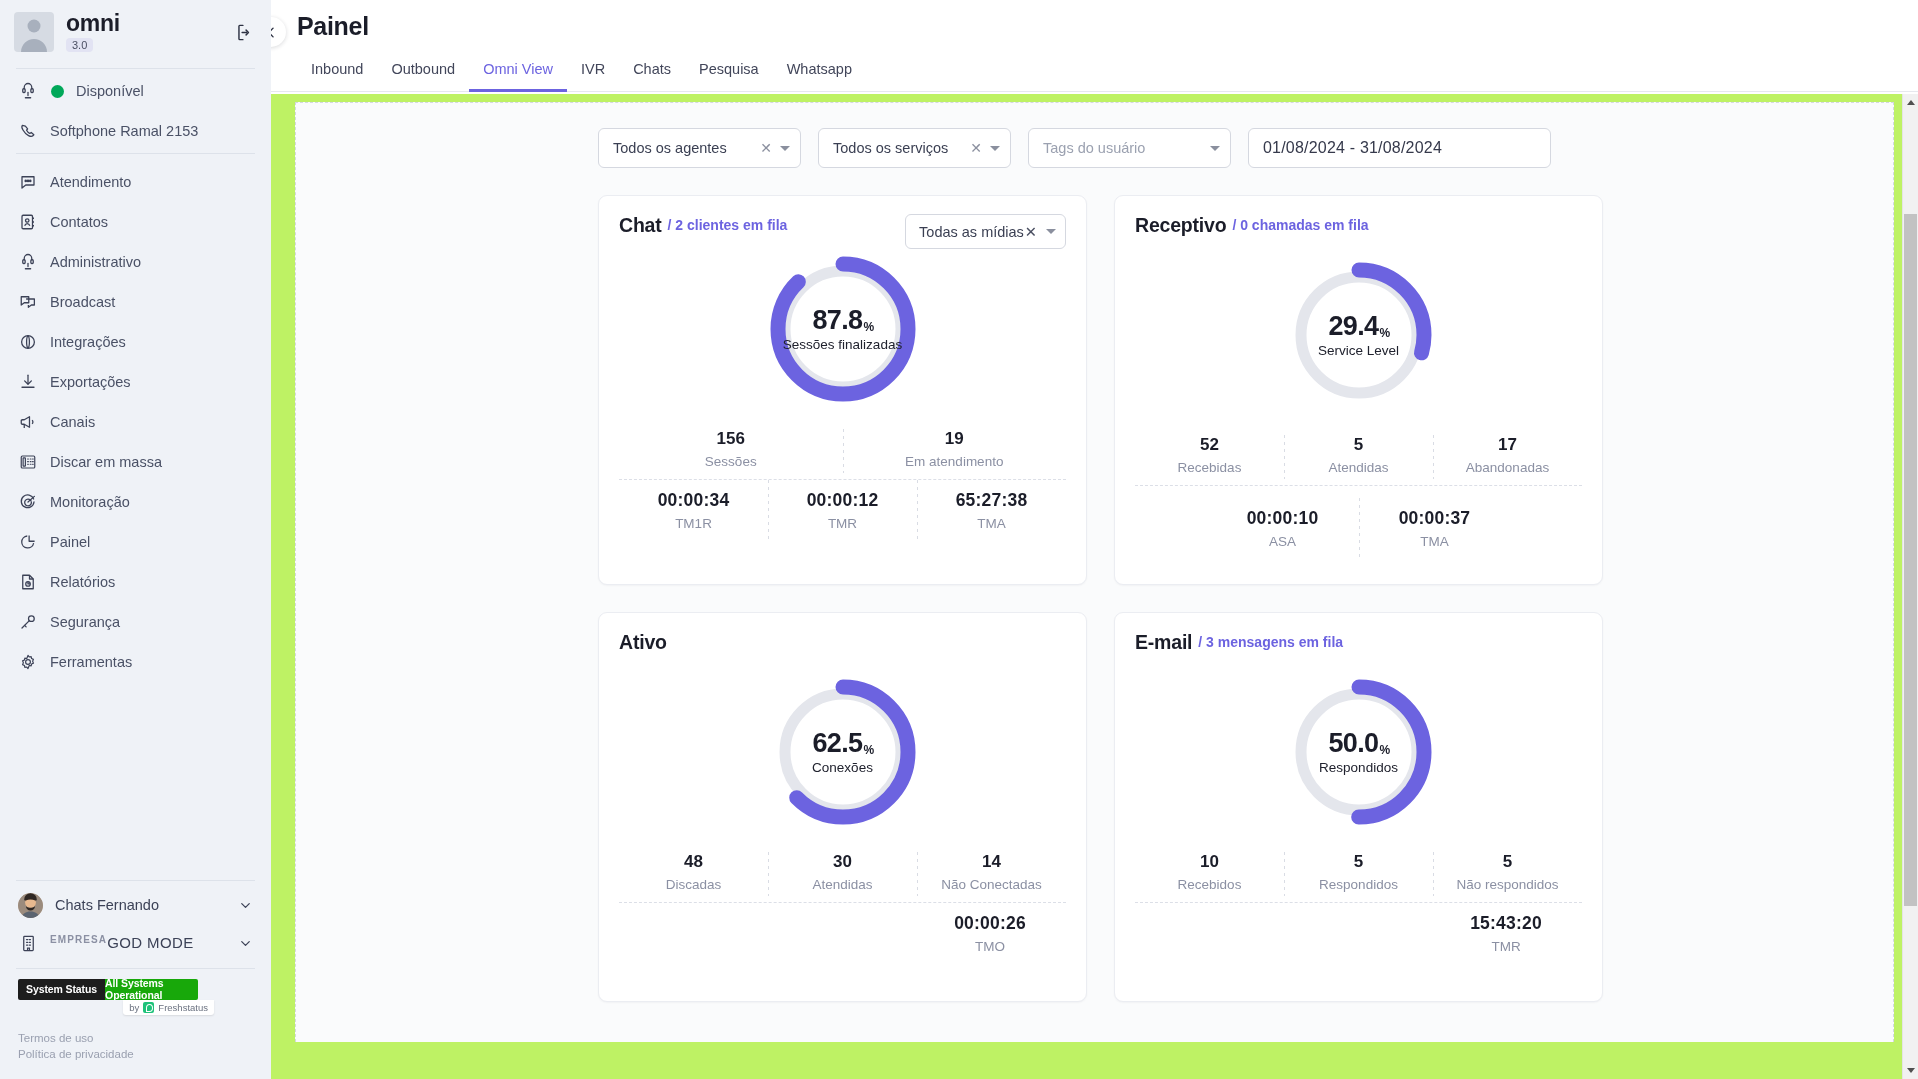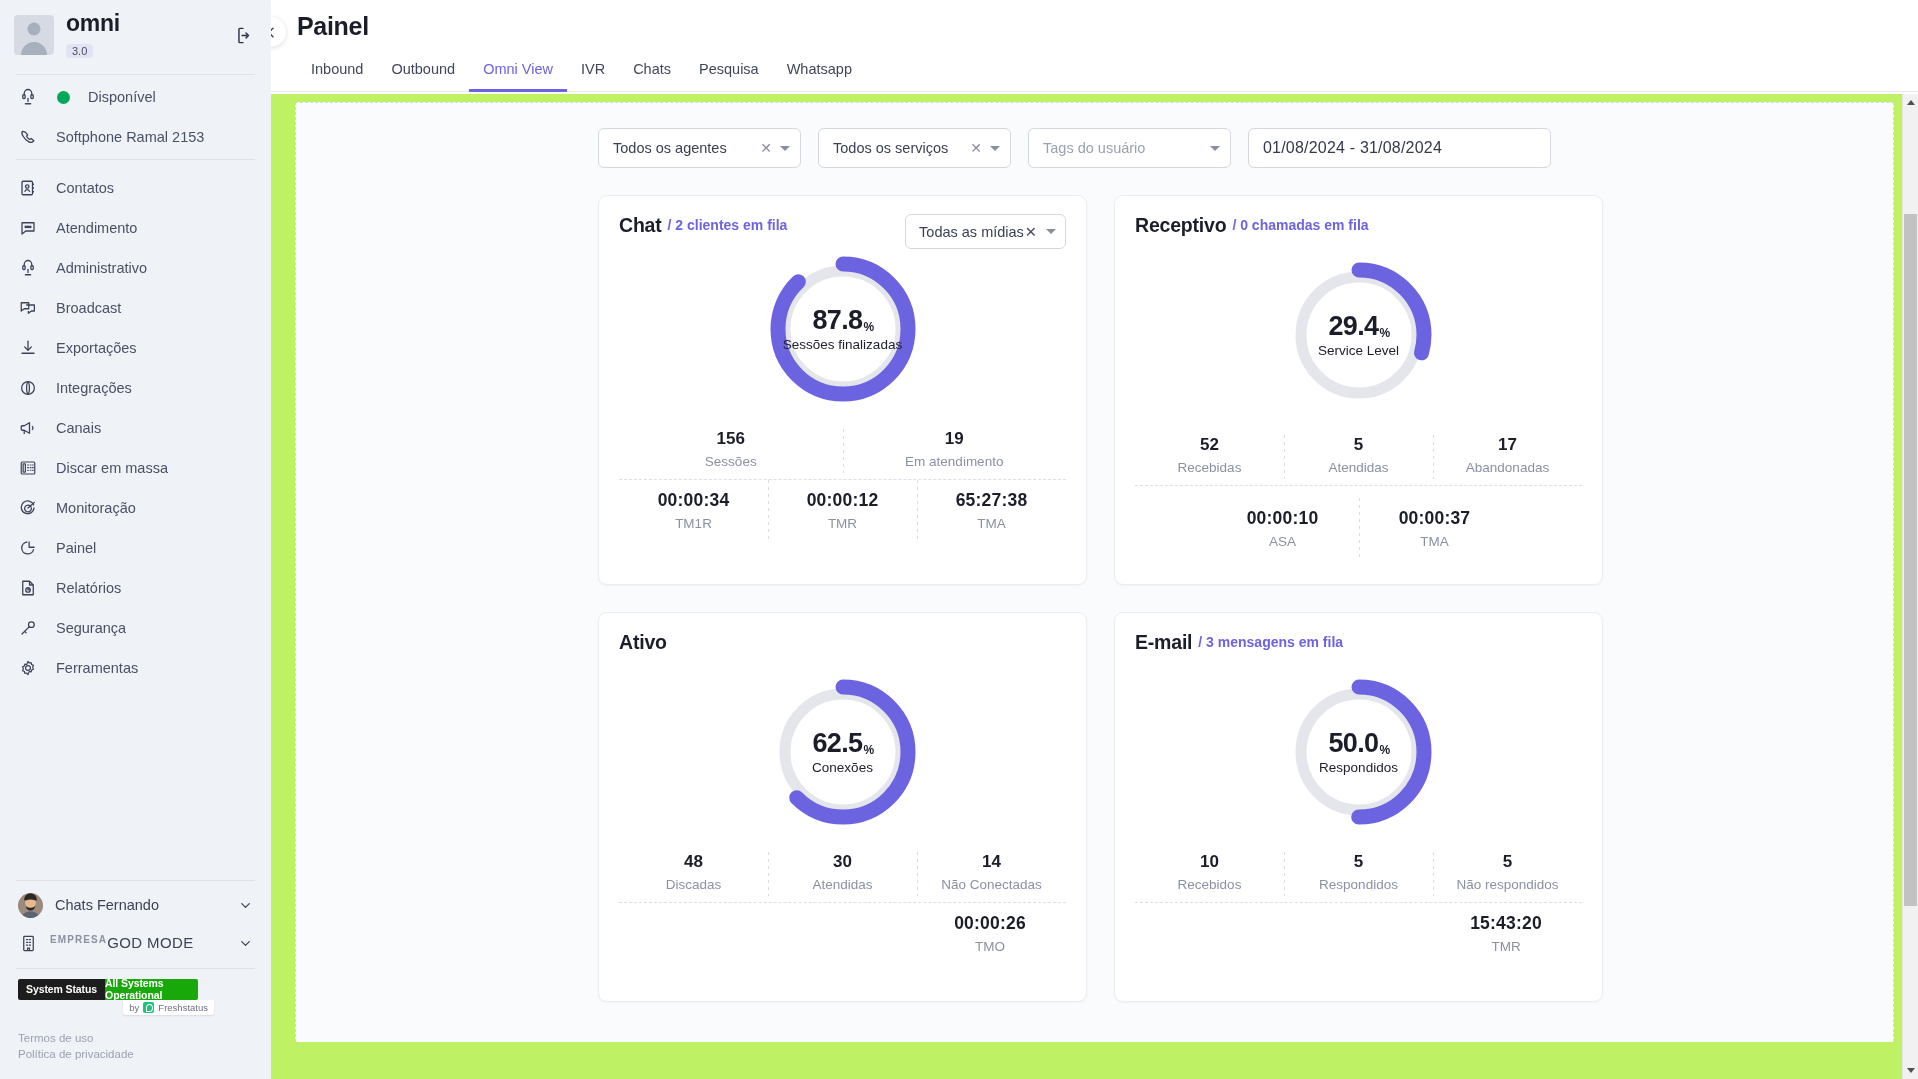--- a/index.html
+++ b/index.html
@@ -24,35 +24,35 @@
     padding: 12px 14px 14px 14px;
     gap: 12px;
   }
   .avatar-sq {
     width: 40px; height: 40px; border-radius: 4px;
     background: #d6dbe3; flex: 0 0 40px;
     display: flex; align-items: flex-end; justify-content: center;
     overflow: hidden;
   }
   .avatar-sq svg { display:block; }
-  .brand-wrap { display: flex; flex-direction: column; gap: 6px; }
+  .brand-wrap { display: flex; flex-direction: column; gap: 0; }
   .brand-name { font-size: 23px; font-weight: 700; color: #1b1d29; letter-spacing: -0.3px; line-height: 1; }
   .brand-ver {
     font-size: 11px; color: #4b4f63; background: #e2e3f3;
     border-radius: 4px; padding: 1px 6px; width: max-content; margin-top: 3px;
   }
   .logout-btn {
     margin-left: auto; width: 26px; height: 26px; display: flex;
     align-items: center; justify-content: center; cursor: pointer;
   }
   .sb-divider { height: 1px; background: #dde2ea; margin: 2px 16px; }
 
   .sb-list { padding: 6px 0 0 0; }
   .sb-item {
-    display: flex; align-items: center; gap: 18px;
+    display: flex; align-items: center; gap: 12px;
     height: 40px; padding: 0 18px; cursor: pointer;
     color: #4a5166; font-size: 14.5px;
   }
   .sb-ico { width: 20px; height: 20px; display:flex; align-items:center; justify-content:center; flex: 0 0 20px; color:#3c4257; }
   .sb-ico svg { display:block; }
   .dot-green { width: 13px; height: 13px; border-radius: 50%; background: #00a859; flex: 0 0 13px; margin-left: 1px; }
 
   .sb-spacer { flex: 1 1 auto; }
 
   .sb-foot { padding-bottom: 4px; }
@@ -246,39 +246,39 @@
           </svg>
       </span>
       <span>Softphone Ramal 2153</span>
     </div>
 
     <div class="sb-divider"></div>
 
     <nav class="sb-list">
       <div class="sb-item">
         <span class="sb-ico">
+            <svg width="18" height="18" viewBox="0 0 24 24" fill="none" stroke="#3c4257" stroke-width="1.7" stroke-linejoin="round">
+              <path d="M4 5h16v11H9l-5 4z"></path>
+              <circle cx="9" cy="10.5" r=".9" fill="#3c4257"></circle>
+              <circle cx="12" cy="10.5" r=".9" fill="#3c4257"></circle>
+              <circle cx="15" cy="10.5" r=".9" fill="#3c4257"></circle>
+            </svg>
+          </span>
+        <span>Atendimento</span>
+      </div>
+      <div class="sb-item">
+        <span class="sb-ico">
             <svg width="18" height="18" viewBox="0 0 24 24" fill="none" stroke="#3c4257" stroke-width="1.7">
               <rect x="4" y="3" width="14" height="18" rx="1.5"></rect>
               <circle cx="11" cy="10" r="2.3"></circle>
               <path d="M7.6 17c.6-1.9 1.9-2.8 3.4-2.8s2.8.9 3.4 2.8"></path>
               <path d="M20 7h-2M20 12h-2M20 17h-2"></path>
             </svg>
           </span>
         <span>Contatos</span>
-      </div>
-      <div class="sb-item">
-        <span class="sb-ico">
-            <svg width="18" height="18" viewBox="0 0 24 24" fill="none" stroke="#3c4257" stroke-width="1.7" stroke-linejoin="round">
-              <path d="M4 5h16v11H9l-5 4z"></path>
-              <circle cx="9" cy="10.5" r=".9" fill="#3c4257"></circle>
-              <circle cx="12" cy="10.5" r=".9" fill="#3c4257"></circle>
-              <circle cx="15" cy="10.5" r=".9" fill="#3c4257"></circle>
-            </svg>
-          </span>
-        <span>Atendimento</span>
       </div>
       <div class="sb-item">
         <span class="sb-ico">
             <svg width="18" height="18" viewBox="0 0 24 24" fill="none" stroke="#3c4257" stroke-width="1.7" stroke-linecap="round">
               <path d="M7 9V7a5 5 0 0 1 10 0v2"></path>
               <rect x="5" y="9" width="3.2" height="5" rx="1.2"></rect>
               <rect x="15.8" y="9" width="3.2" height="5" rx="1.2"></rect>
               <path d="M12 14v4"></path>
               <path d="M8.5 21h7"></path>
             </svg>
@@ -289,37 +289,37 @@
         <span class="sb-ico">
             <svg width="18" height="18" viewBox="0 0 24 24" fill="none" stroke="#3c4257" stroke-width="1.7" stroke-linejoin="round">
               <path d="M3 5h10v8H7l-4 3z"></path>
               <path d="M9.5 8h11v8h-4l-4 3v-3"></path>
             </svg>
           </span>
         <span>Broadcast</span>
       </div>
       <div class="sb-item">
         <span class="sb-ico">
+            <svg width="18" height="18" viewBox="0 0 24 24" fill="none" stroke="#3c4257" stroke-width="1.7">
+              <circle cx="12" cy="12" r="8.5"></circle>
+              <path d="M12 3.5c-2.5 2.5-2.5 14.5 0 17"></path>
+              <path d="M12 3.5c2.5 2.5 2.5 14.5 0 17"></path>
+            </svg>
+          </span>
+        <span>Integrações</span>
+      </div>
+      <div class="sb-item">
+        <span class="sb-ico">
             <svg width="18" height="18" viewBox="0 0 24 24" fill="none" stroke="#3c4257" stroke-width="1.7" stroke-linecap="round" stroke-linejoin="round">
               <path d="M12 3v11"></path>
               <path d="M7.5 10.5L12 15l4.5-4.5"></path>
               <path d="M4 19h16"></path>
             </svg>
           </span>
         <span>Exportações</span>
-      </div>
-      <div class="sb-item">
-        <span class="sb-ico">
-            <svg width="18" height="18" viewBox="0 0 24 24" fill="none" stroke="#3c4257" stroke-width="1.7">
-              <circle cx="12" cy="12" r="8.5"></circle>
-              <path d="M12 3.5c-2.5 2.5-2.5 14.5 0 17"></path>
-              <path d="M12 3.5c2.5 2.5 2.5 14.5 0 17"></path>
-            </svg>
-          </span>
-        <span>Integrações</span>
       </div>
       <div class="sb-item">
         <span class="sb-ico">
             <svg width="18" height="18" viewBox="0 0 24 24" fill="none" stroke="#3c4257" stroke-width="1.7" stroke-linejoin="round">
               <path d="M3 9.5v4a1.5 1.5 0 0 0 1.5 1.5H7l7 4V5L7 9H4.5A1.5 1.5 0 0 0 3 10.5z"></path>
               <path d="M7 15v5"></path>
               <path d="M17.5 9.5a3.5 3.5 0 0 1 0 5"></path>
             </svg>
           </span>
         <span>Canais</span>

